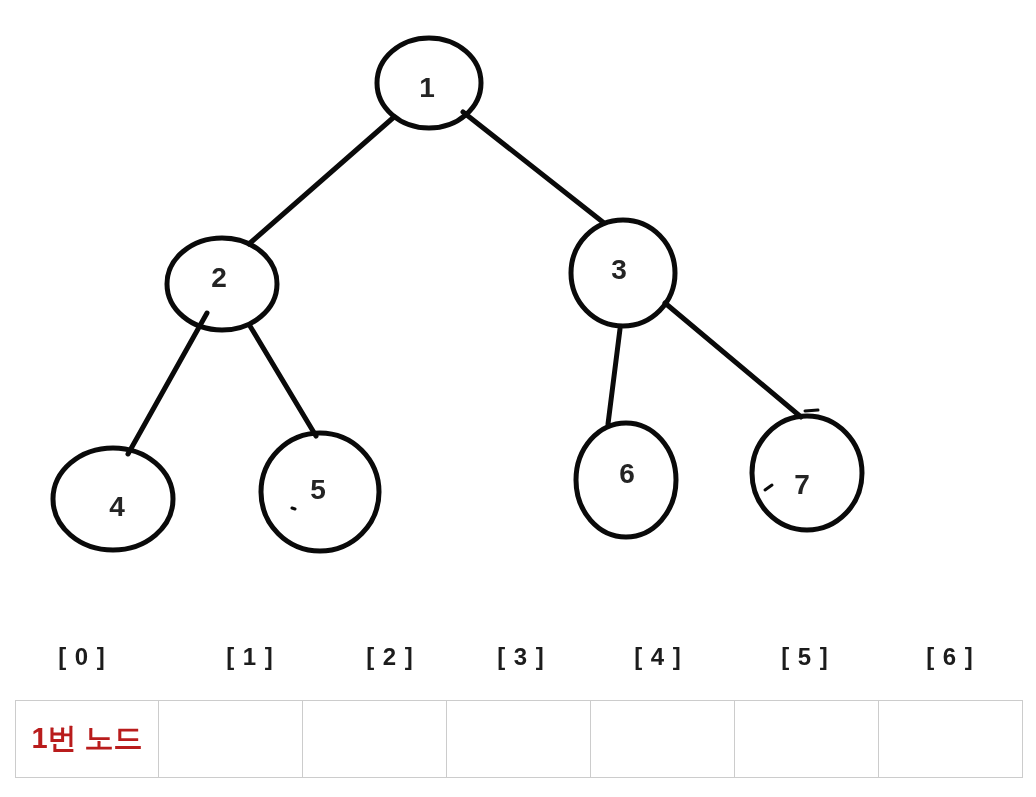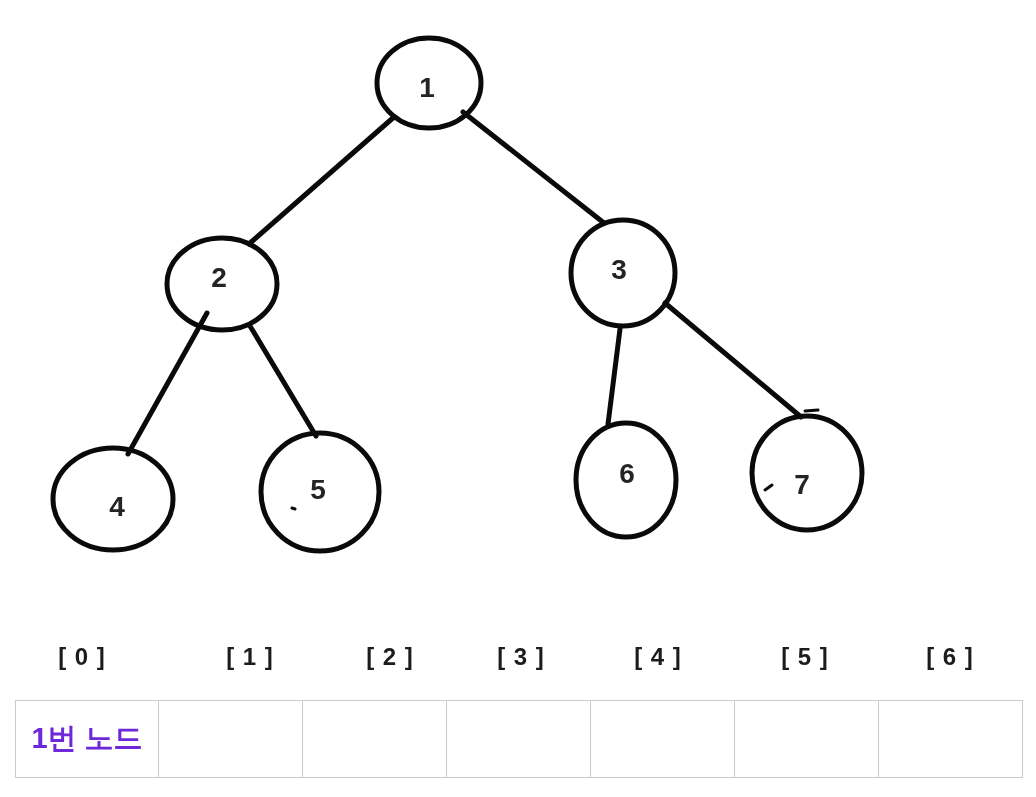--- a/index.html
+++ b/index.html
@@ -84,21 +84,21 @@
       <span class="idx-label" style="left: 82px; top: 643px; color: rgb(28, 28, 28);">[ 0 ]</span>
       <span class="idx-label" style="left: 250px; top: 643px; color: rgb(28, 28, 28);">[ 1 ]</span>
       <span class="idx-label" style="left: 390px; top: 643px; color: rgb(28, 28, 28);">[ 2 ]</span>
       <span class="idx-label" style="left: 521px; top: 643px; color: rgb(28, 28, 28);">[ 3 ]</span>
       <span class="idx-label" style="left: 658px; top: 643px; color: rgb(28, 28, 28);">[ 4 ]</span>
       <span class="idx-label" style="left: 805px; top: 643px; color: rgb(28, 28, 28);">[ 5 ]</span>
       <span class="idx-label" style="left: 950px; top: 643px; color: rgb(28, 28, 28);">[ 6 ]</span>
     </div>
   <div id="array-table" class="array-table" style="left: 15px; top: 700px;">
       <div class="array-cell" style="width: 144px; height: 78px; border: 1px solid rgb(204, 204, 204);">
-        <span class="cell-text" style="color: #6d28d9;">1번 노드</span>
+        <span class="cell-text" style="color: #b91c1c;">1번 노드</span>
       </div>
       <div class="array-cell" style="width: 144px; height: 78px; border-top: 1px solid rgb(204, 204, 204); border-right: 1px solid rgb(204, 204, 204); border-bottom: 1px solid rgb(204, 204, 204); border-left: none; border-image: initial;">
         <span class="cell-text" style="color: rgb(238, 58, 61);"></span>
       </div>
       <div class="array-cell" style="width: 144px; height: 78px; border-top: 1px solid rgb(204, 204, 204); border-right: 1px solid rgb(204, 204, 204); border-bottom: 1px solid rgb(204, 204, 204); border-left: none; border-image: initial;">
         <span class="cell-text" style="color: rgb(238, 58, 61);"></span>
       </div>
       <div class="array-cell" style="width: 144px; height: 78px; border-top: 1px solid rgb(204, 204, 204); border-right: 1px solid rgb(204, 204, 204); border-bottom: 1px solid rgb(204, 204, 204); border-left: none; border-image: initial;">
         <span class="cell-text" style="color: rgb(238, 58, 61);"></span>
       </div>

